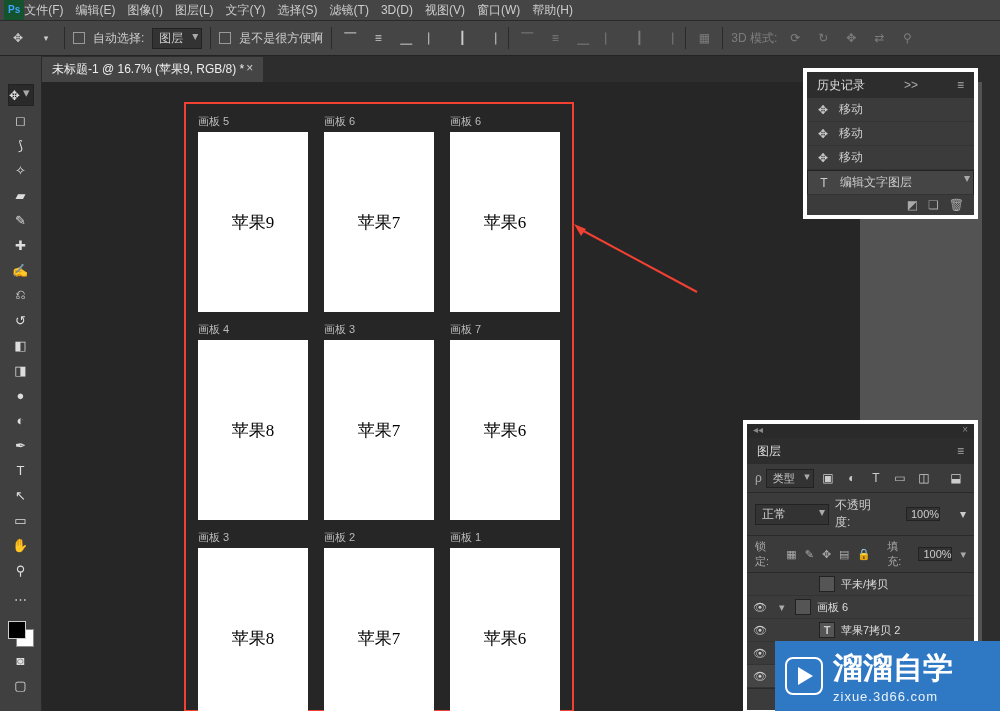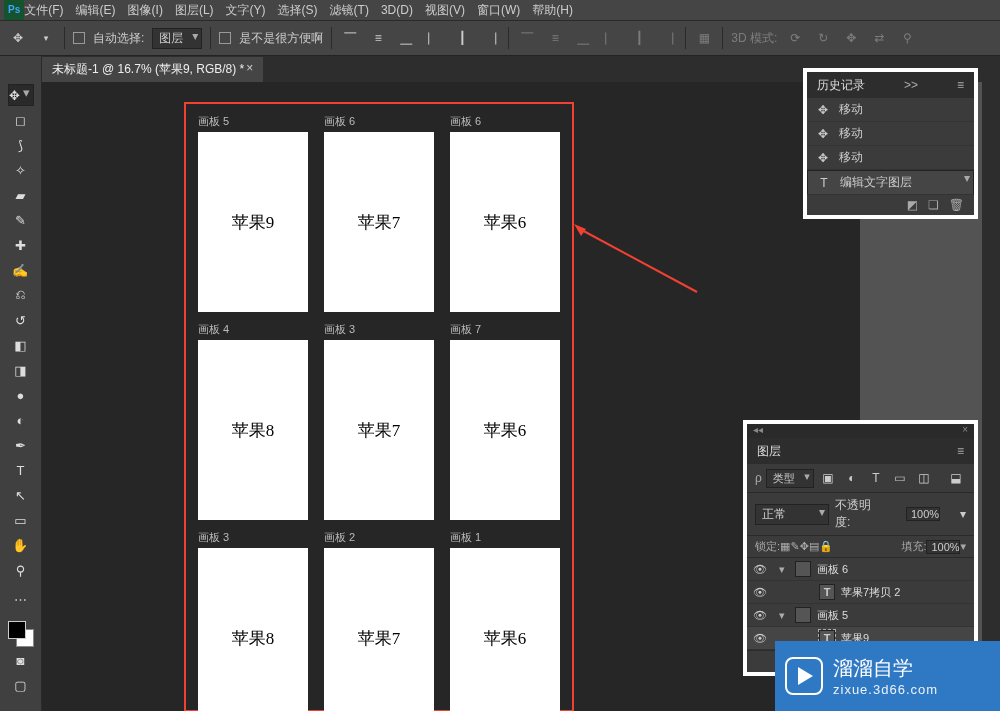--- a/index.html
+++ b/index.html
@@ -60,35 +60,35 @@
   .history{right:22px;top:68px;width:175px}
   .hist-item{display:flex;align-items:center;gap:8px;padding:3px 8px;border-bottom:1px solid #333}
   .hist-item.sel{background:var(--panel-light)}
   .hist-icon{width:16px;text-align:center;color:#ccc}
   .hist-foot{height:20px;display:flex;justify-content:flex-end;gap:10px;align-items:center;padding-right:10px;color:#aaa}
   
   .layers{right:22px;top:420px;width:235px}
   .layers .subbar{background:var(--panel);padding:4px 8px;display:flex;align-items:center;gap:4px;border-bottom:1px solid #2a2a2a}
   .layers .subbar .sel{font-size:11px}
   .layers .subbar2{background:var(--panel);padding:4px 8px;display:flex;align-items:center;gap:6px;justify-content:space-between;border-bottom:1px solid #2a2a2a}
-  .layers .subbar3{background:var(--panel);padding:3px 8px;display:flex;align-items:center;border-bottom:1px solid #2a2a2a;font-size:11px;color:#aaa}
+  .layers .subbar3{background:var(--panel);padding:3px 8px;display:flex;align-items:center;gap:8px;border-bottom:1px solid #2a2a2a;font-size:11px;color:#aaa}
   .layers .list{max-height:150px;overflow:hidden}
   .layer-row{display:flex;align-items:center;gap:6px;padding:3px 6px;border-bottom:1px solid #333;font-size:11px}
   .layer-row .eye{width:14px;color:#ccc}
   .layer-row .arrow-twist{width:10px;color:#aaa}
   .layer-row .thumb{width:16px;height:16px;background:#555;border:1px solid #222;display:flex;align-items:center;justify-content:center;font-weight:bold}
   .layer-row .txt{flex:1;color:#ddd}
   .layer-row.sel-row{background:var(--panel-light)}
   .layers .outer-head{height:14px;background:#2a2a2a;display:flex;justify-content:space-between;padding:0 6px;font-size:10px;color:#888}
   .layers .foot{height:22px;display:flex;justify-content:flex-end;gap:8px;align-items:center;padding-right:10px;color:#aaa;border-top:1px solid #2a2a2a}
   
   .brand{position:absolute;right:0;bottom:0;width:225px;height:70px;background:var(--brand);color:#fff;display:flex;align-items:center;gap:10px;padding-left:10px}
   .brand .play{width:38px;height:38px;border:2px solid #fff;border-radius:8px;display:flex;align-items:center;justify-content:center}
   .brand .play .t{width:0;height:0;border-top:9px solid transparent;border-bottom:9px solid transparent;border-left:15px solid #fff;margin-left:3px}
-  .brand .big{font-size:20px;font-weight:normal}
+  .brand .big{font-size:30px;font-weight:bold}
   .brand .sub{font-size:13px;letter-spacing:1px;opacity:0.9}
   .pin{display:flex;align-items:center;gap:20px}
   .mini-input{background:#333;border:1px solid #222;color:#ccc;padding:0 4px;font-size:11px;width:34px}
 </style>
 </head>
 <body>
 
 <div class="menubar">
   <span class="ps">Ps</span>
   <span class="menu">文件(F)</span>
@@ -299,20 +299,27 @@
     <span>✥</span>
     <span>▤</span>
     <span>🔒</span>
     <span style="flex:1"></span>
     <span>填充:</span>
     <span class="mini-input">100%</span>
     <span>▾</span>
   </div>
   <div class="list" id="layers-list">
       <div class="layer-row">
+        <span class="eye"></span>
+        <span style="width: 24px;"></span>
+        <span class="arrow-twist"></span>
+        <span class="thumb"></span>
+        <span class="txt">平未/拷贝</span>
+      </div>
+      <div class="layer-row">
         <span class="eye">👁</span>
         <span style="width: 0px;"></span>
         <span class="arrow-twist">▾</span>
         <span class="thumb"></span>
         <span class="txt">画板 6</span>
       </div>
       <div class="layer-row">
         <span class="eye">👁</span>
         <span style="width: 24px;"></span>
         <span class="arrow-twist"></span>

